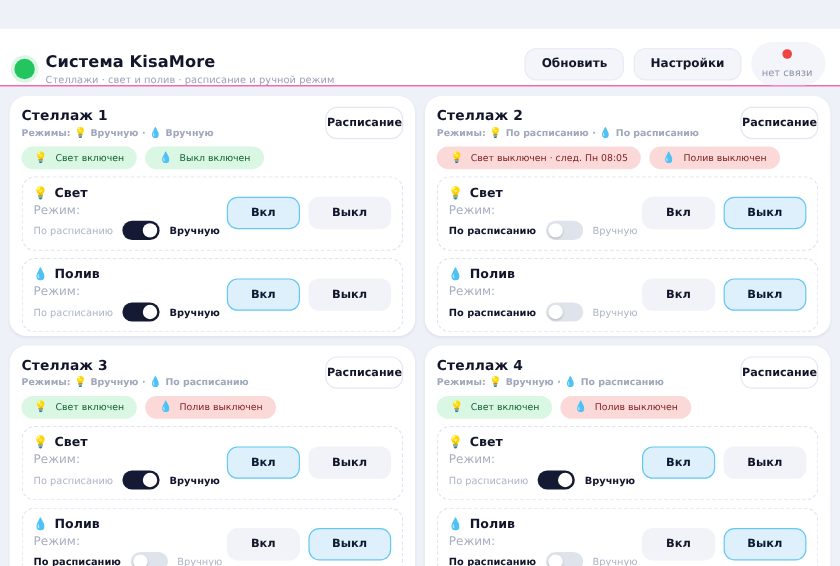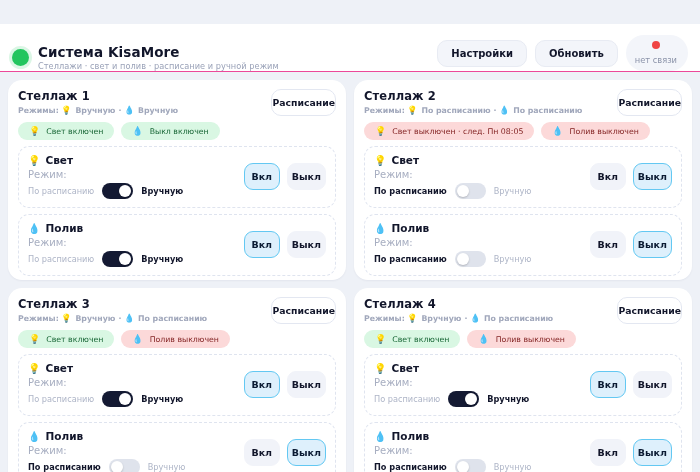--- a/index.html
+++ b/index.html
@@ -138,21 +138,21 @@
     position: absolute; top: 2px; left: 2px;
     width: 12px; height: 12px; border-radius: 50%;
     background: #ffffff;
     box-shadow: 0 1px 2px rgba(0,0,0,.2);
   }
   .toggle.on .knob { left: auto; right: 2px; }
 
   .onoff { display: flex; gap: 7px; flex: 0 0 auto; }
   .ob {
     border-radius: 9px;
-    padding: 7px 4px;
+    padding: 7px 19px;
     font-size: 9.5px;
     font-weight: bold;
     font-family: inherit;
     cursor: pointer;
     white-space: nowrap;
     background: #f1f3f9;
     border: 1px solid #f1f3f9;
     color: #12162b;
     min-width: 36px;
     text-align: center;
@@ -168,22 +168,22 @@
 
 <header class="app-header">
   <div class="brand">
     <span class="brand-dot"></span>
     <span class="brand-text">
       <span class="brand-title">Система KisaMore</span>
       <span class="brand-sub">Стеллажи · свет и полив · расписание и ручной режим</span>
     </span>
   </div>
   <div class="header-actions">
+    <button class="hbtn">Обновить</button>
     <button class="hbtn">Настройки</button>
-    <button class="hbtn">Обновить</button>
     <div class="status-pill">
       <span class="status-dot"></span>
       <span>нет связи</span>
     </div>
   </div>
 </header>
 
 <main class="grid" id="grid">
     <section class="card">
     <div class="card-top">

